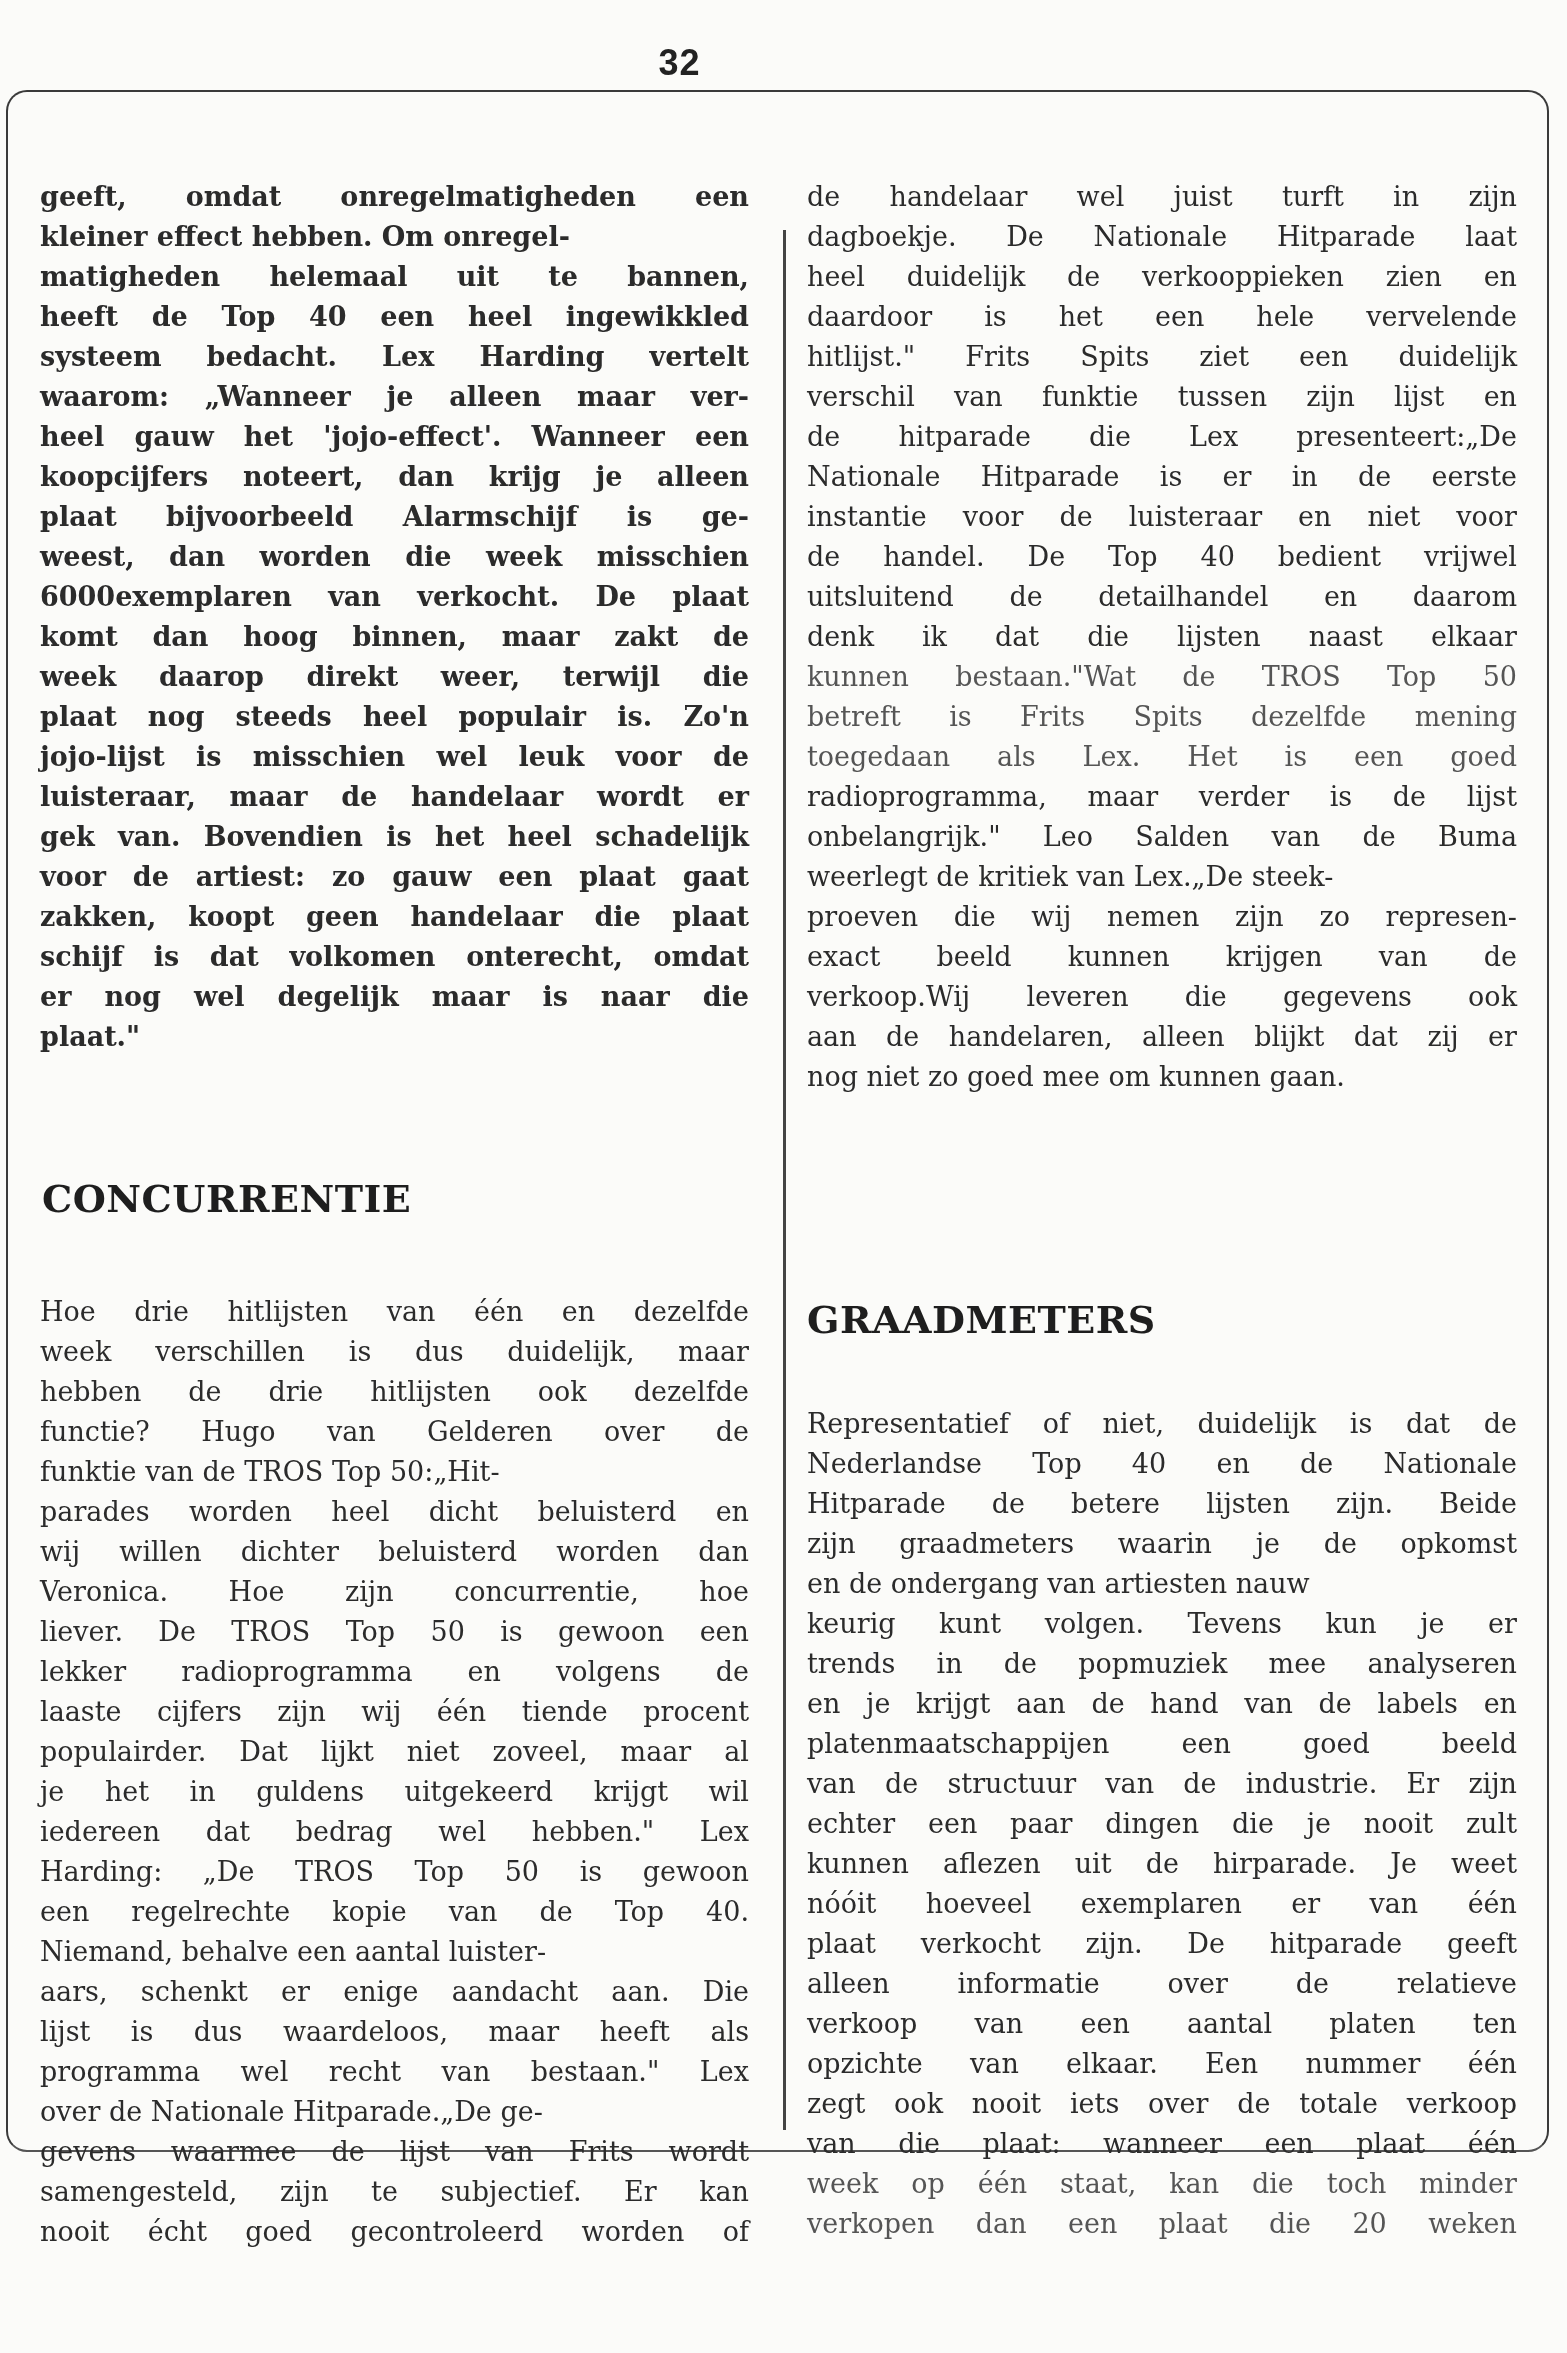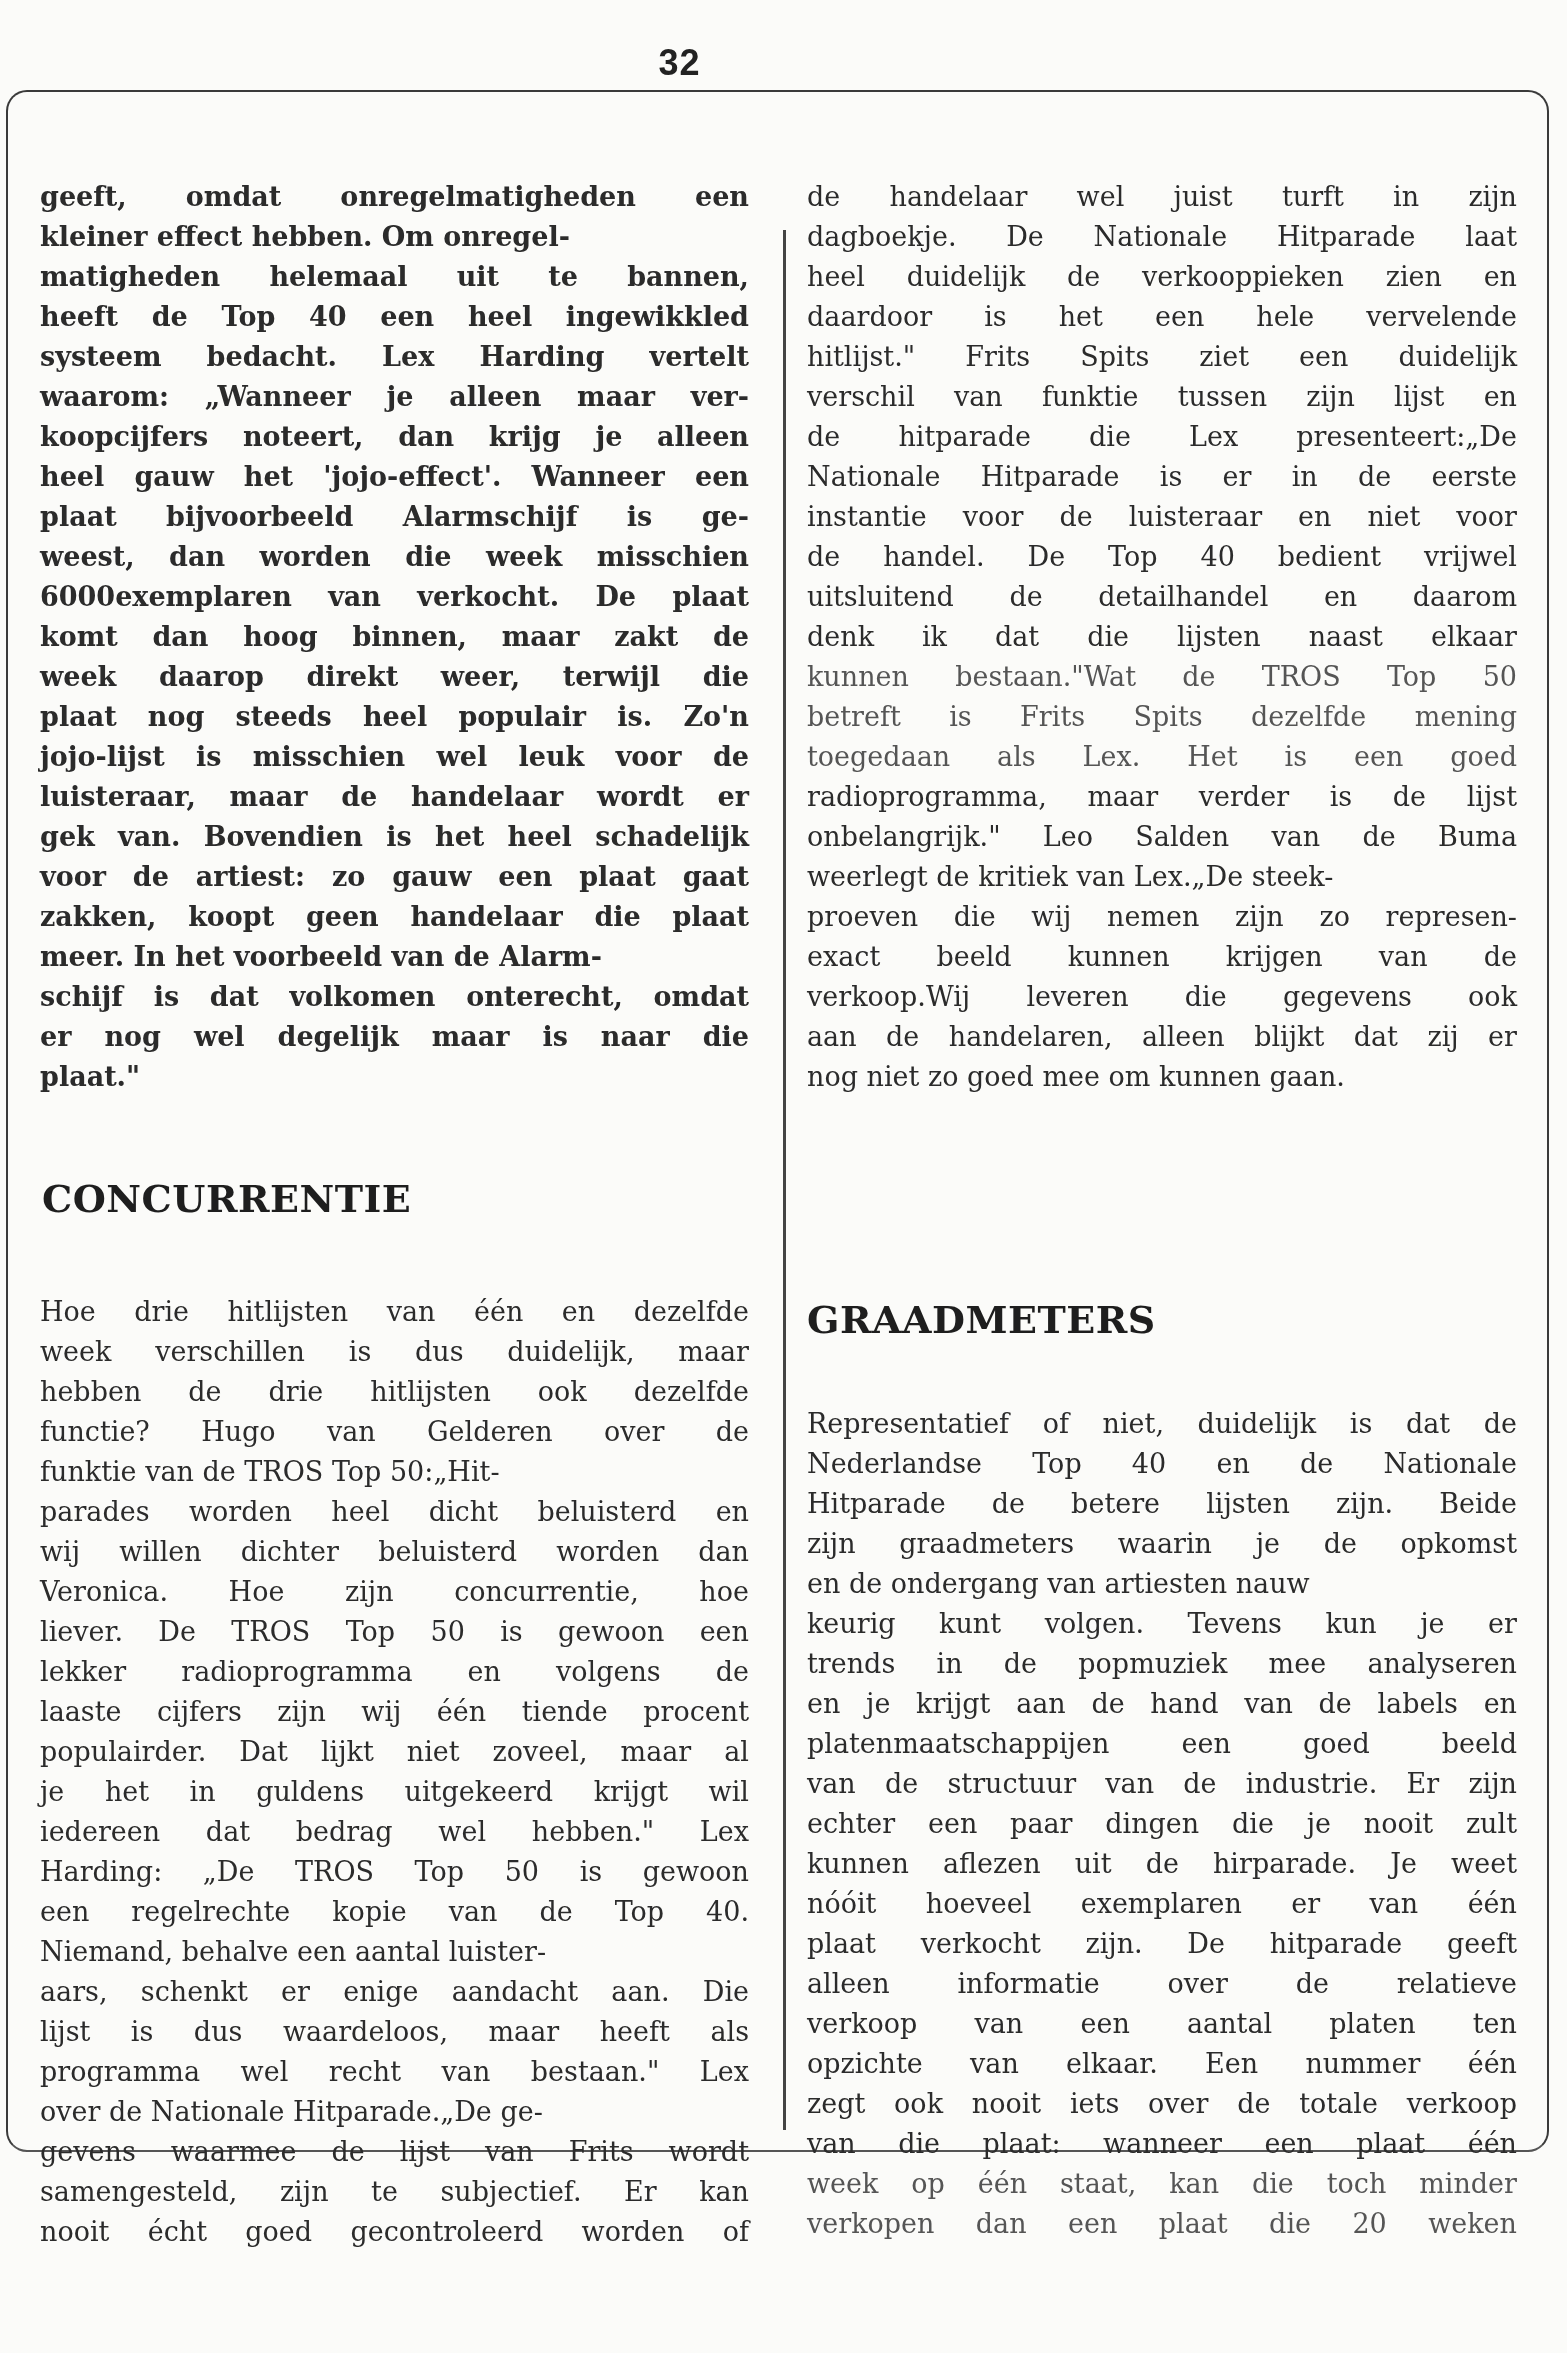--- a/index.html
+++ b/index.html
@@ -83,34 +83,33 @@
 <div class="column-rule" style="top:230px;height:932px;"></div>
 <div class="column-rule" style="top:1141px;height:989px;"></div>
 
 <div class="col col-left" style="top:177px;font-weight:bold;">
   <span class="line">geeft, omdat onregelmatigheden een</span>
   <span class="line last">kleiner effect hebben. Om onregel-</span>
   <span class="line">matigheden helemaal uit te bannen,</span>
   <span class="line">heeft de Top 40 een heel ingewikkled</span>
   <span class="line">systeem bedacht. Lex Harding vertelt</span>
   <span class="line">waarom: „Wanneer je alleen maar ver-</span>
+  <span class="line">heel gauw het 'jojo-effect'. Wanneer een</span>
   <span class="line">koopcijfers noteert, dan krijg je alleen</span>
-  <span class="line">heel gauw het 'jojo-effect'. Wanneer een</span>
   <span class="line">plaat bijvoorbeeld Alarmschijf is ge-</span>
   <span class="line">weest, dan worden die week misschien</span>
   <span class="line">6000exemplaren van verkocht. De plaat</span>
   <span class="line">komt dan hoog binnen, maar zakt de</span>
   <span class="line">week daarop direkt weer, terwijl die</span>
   <span class="line">plaat nog steeds heel populair is. Zo'n</span>
   <span class="line">jojo-lijst is misschien wel leuk voor de</span>
   <span class="line">luisteraar, maar de handelaar wordt er</span>
   <span class="line">gek van. Bovendien is het heel schadelijk</span>
   <span class="line">voor de artiest: zo gauw een plaat gaat</span>
   <span class="line">zakken, koopt geen handelaar die plaat</span>
-  <span class="line last">meer. In het voorbeeld van de Alarm-</span>
   <span class="line">schijf is dat volkomen onterecht, omdat</span>
   <span class="line">er nog wel degelijk maar is naar die</span>
   <span class="line last">plaat."</span>
 </div>
 
 <div class="heading" style="left:42px;top:1176px;">CONCURRENTIE</div>
 
 <div class="col col-left" style="top:1280px;margin-top:12px;">
   <span class="line">Hoe drie hitlijsten van één en dezelfde</span>
   <span class="line">week verschillen is dus duidelijk, maar</span>

